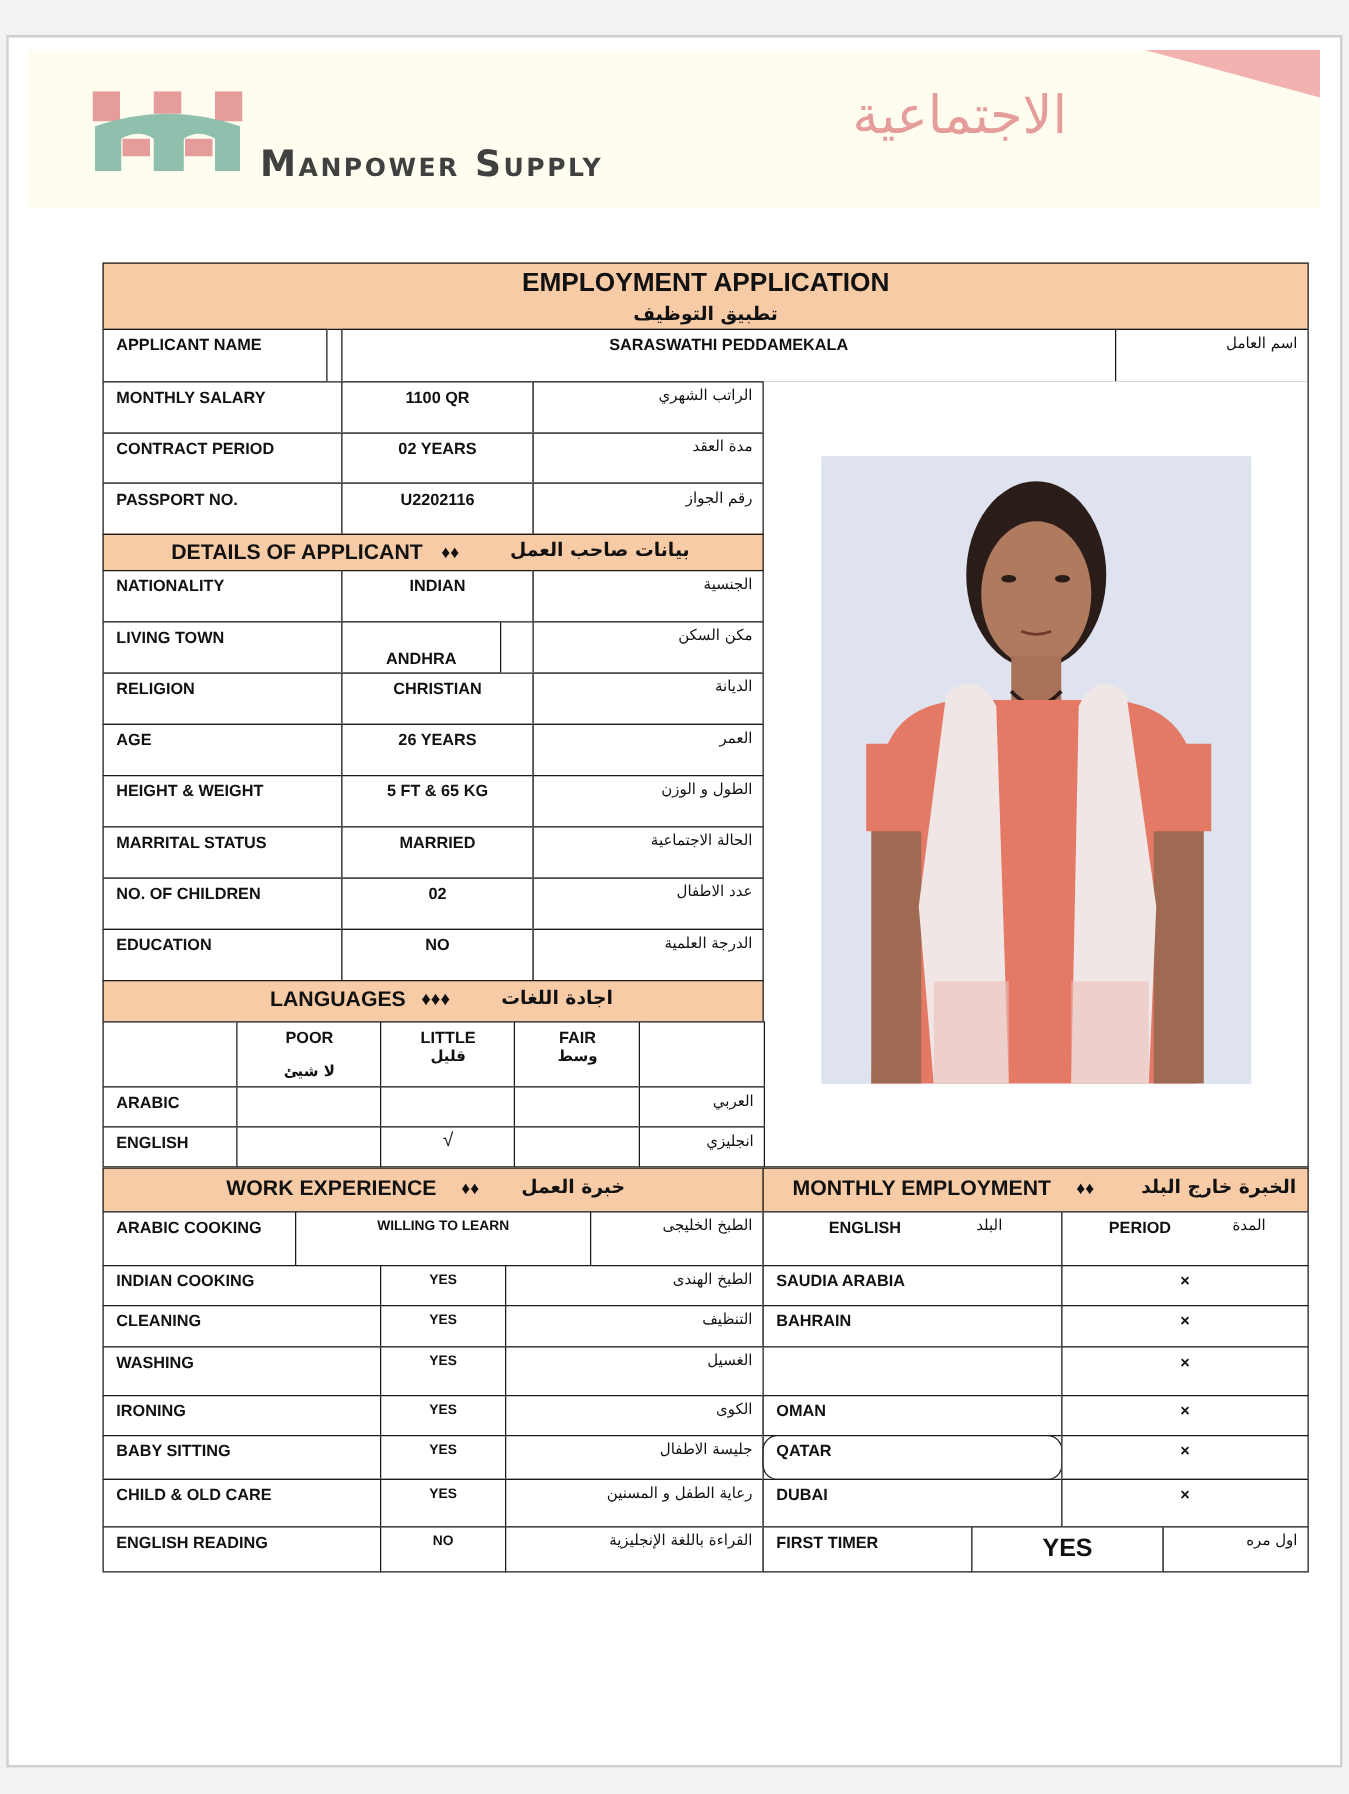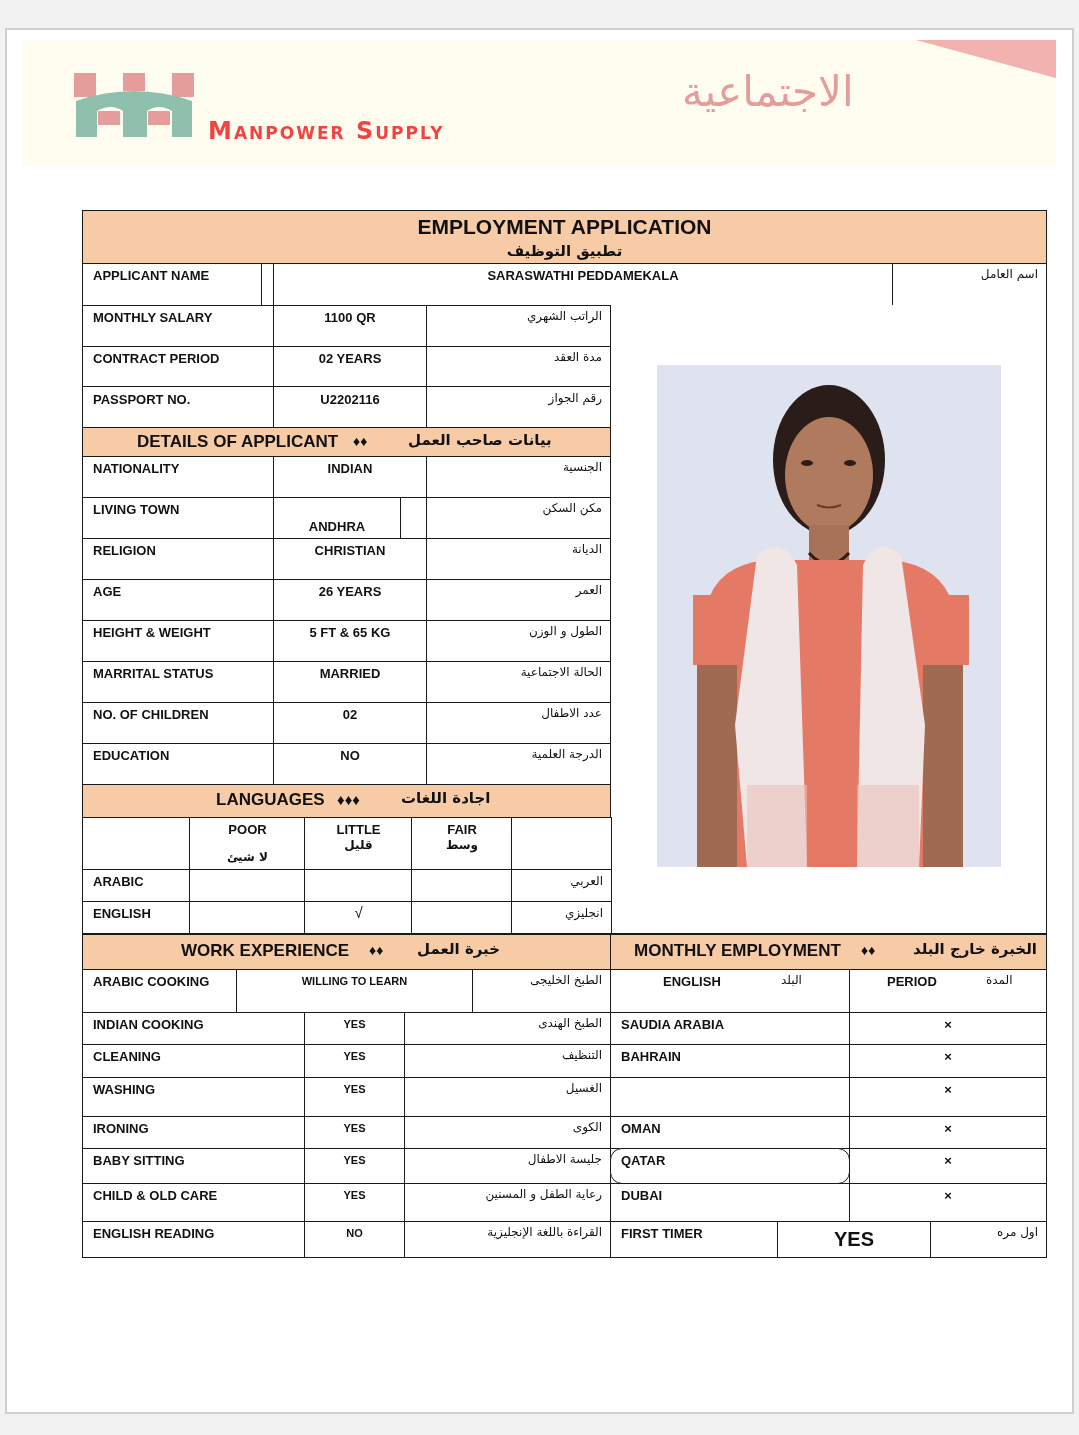--- a/index.html
+++ b/index.html
@@ -4,21 +4,21 @@
 <style>
   * { box-sizing: border-box; margin: 0; padding: 0; }
   html, body { width: 1079px; height: 1435px; background: #f2f2f2; overflow: hidden; }
   body { position: relative; font-family: "Liberation Sans", "DejaVu Sans", sans-serif; color: #111; }
   .page { position: absolute; left: 5px; top: 28px; width: 1069px; height: 1386px; background: #fff; border: 2px solid #cfcfcf; }
   .banner { position: absolute; left: 22px; top: 40px; width: 1034px; height: 126px; background: #fefdf0; overflow: hidden; }
   .banner .corner { position: absolute; right: 0; top: 0; width: 0; height: 0; border-top: 38px solid #f1b2b0; border-left: 140px solid transparent; }
   .logo-mark { position: absolute; left: 52px; top: 33px; width: 120px; height: 64px; }
   .brand-en { position: absolute; left: 186px; top: 29px; font-size: 50px; font-weight: bold; letter-spacing: 3px; color: #e59d9b; font-family: "DejaVu Sans", sans-serif; line-height: 50px; }
   .brand-ar { position: absolute; left: 660px; top: 24px; font-size: 42px; color: #e59d9b; font-family: "DejaVu Sans", sans-serif; line-height: 56px; direction: rtl; }
-  .sub-en { position: absolute; left: 186px; top: 76px; font-size: 24px; font-weight: bold; color: #ef4444; letter-spacing: 2px; font-family: "DejaVu Sans", sans-serif; font-variant: small-caps; line-height: 30px; }
+  .sub-en { position: absolute; left: 186px; top: 76px; font-size: 29px; font-weight: bold; color: #404040; letter-spacing: 2px; font-family: "DejaVu Sans", sans-serif; font-variant: small-caps; line-height: 30px; }
   .sub-ar { position: absolute; left: 630px; top: 70px; font-size: 26px; color: #8fbfad; direction: rtl; font-family: "DejaVu Sans", sans-serif; line-height: 36px; }
 
   .cell { position: absolute; border: 1px solid #1a1a1a; background: #fff; }
   .hdr { background: #f7cba6; }
   .t { position: absolute; font-size: 13px; font-weight: bold; white-space: nowrap; line-height: 15px; }
   .ar { position: absolute; font-size: 12px; direction: rtl; white-space: nowrap; line-height: 15px; font-family: "DejaVu Sans", sans-serif; }
   .ctr { text-align: center; }
   .sec { font-size: 17px; font-weight: bold; }
   .photo { position: absolute; left: 657px; top: 365px; width: 344px; height: 502px; background: #dfe3ef; overflow: hidden; }
 </style>

